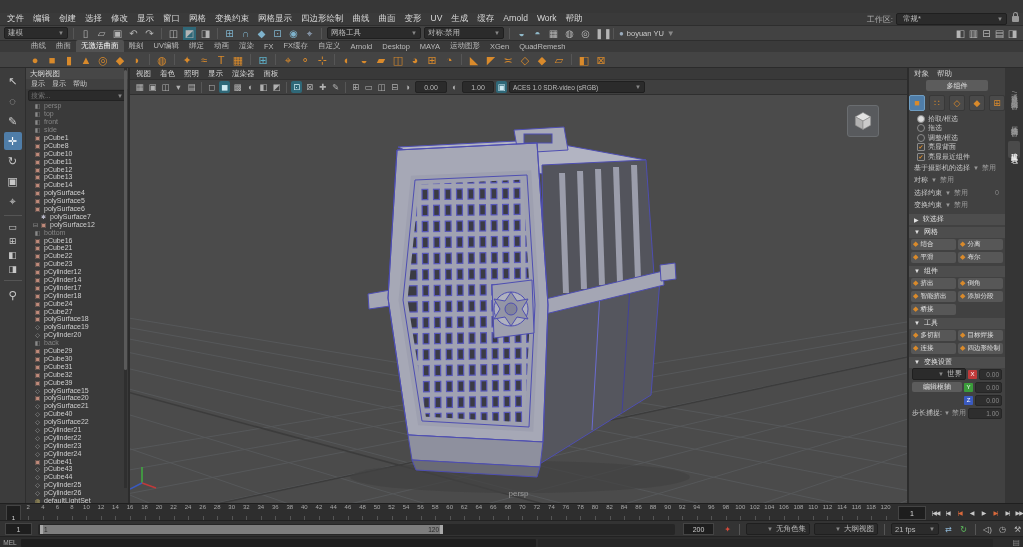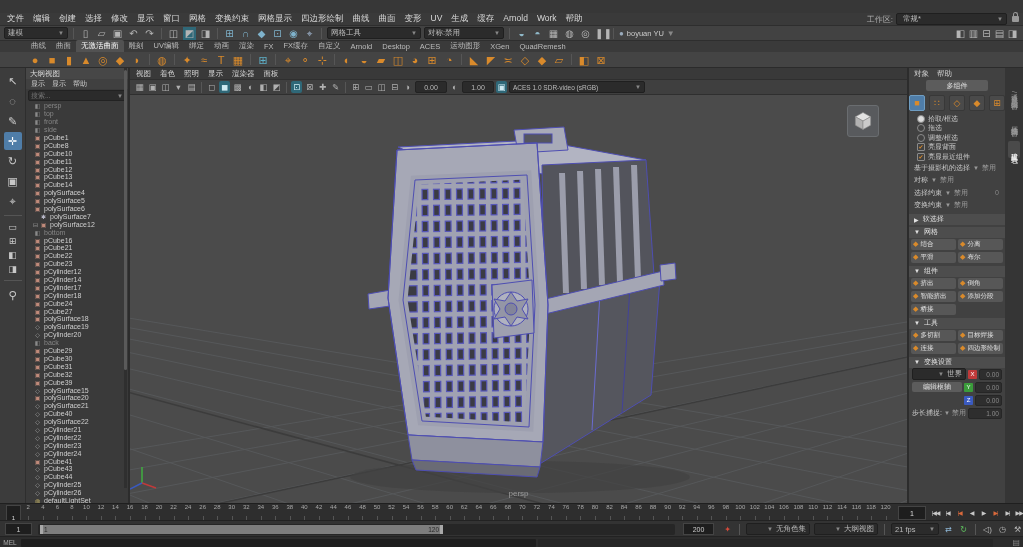--- a/index.html
+++ b/index.html
@@ -206,21 +206,21 @@
       <div class="stab">雕刻</div>
       <div class="stab">UV编辑</div>
       <div class="stab">绑定</div>
       <div class="stab">动画</div>
       <div class="stab">渲染</div>
       <div class="stab">FX</div>
       <div class="stab">FX缓存</div>
       <div class="stab">自定义</div>
       <div class="stab">Arnold</div>
       <div class="stab">Desktop</div>
-      <div class="stab">ACES</div>
+      <div class="stab">MAYA</div>
       <div class="stab">运动图形</div>
       <div class="stab">XGen</div>
       <div class="stab">QuadRemesh</div>
     </div>
   <div id="shelficons" class="abs">
       <div class="shic" style="color: rgb(217, 138, 43);">●</div>
       <div class="shic" style="color: rgb(217, 138, 43);">■</div>
       <div class="shic" style="color: rgb(217, 138, 43);">▮</div>
       <div class="shic" style="color: rgb(217, 138, 43);">▲</div>
       <div class="shic" style="color: rgb(217, 138, 43);">◎</div>

